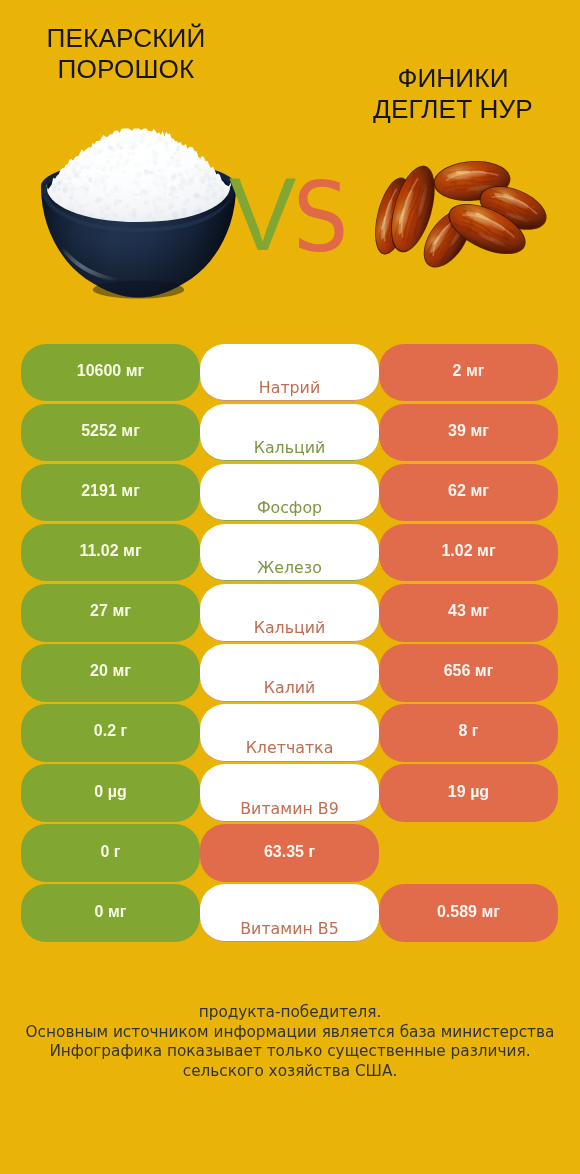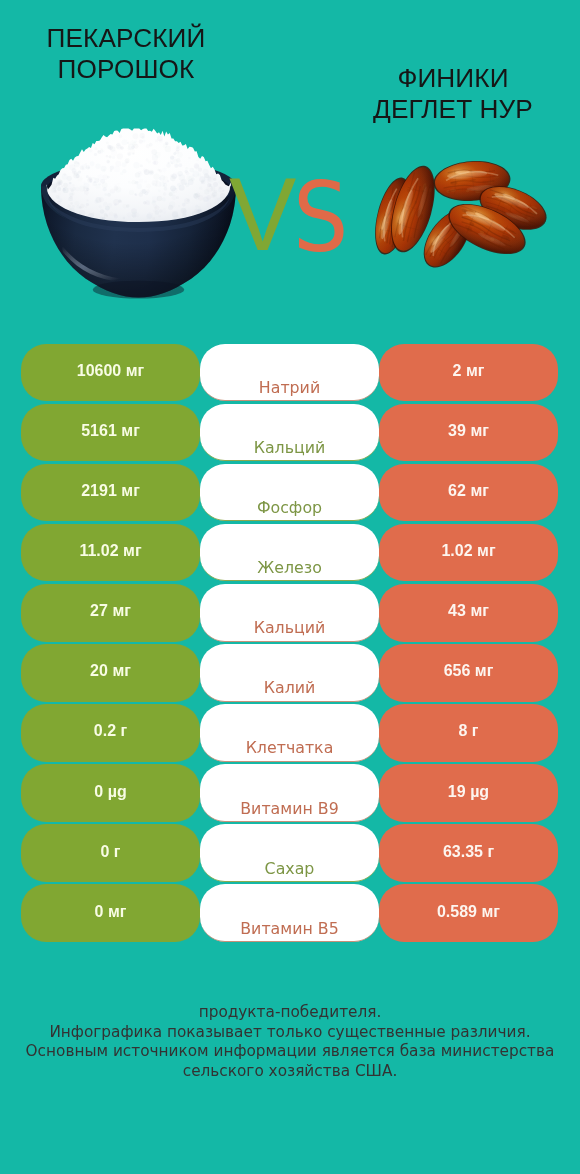--- a/index.html
+++ b/index.html
@@ -1,17 +1,17 @@
 <!DOCTYPE html>
 <html><head>
 <meta charset="utf-8">
 <style>
   html,body{margin:0;padding:0;background:#fff;}
   body{width:580px;height:1174px;font-family:"Liberation Sans",sans-serif;}
-  .page{position:relative;width:580px;height:1174px;overflow:hidden;background:#14b8a6;}
+  .page{position:relative;width:580px;height:1174px;overflow:hidden;background:#eab308;}
 
   .title{position:absolute;text-align:center;color:#161616;font-family:"Liberation Sans",sans-serif;
          font-size:26.2px;line-height:31.2px;font-weight:400;letter-spacing:0.1px;}
   #title-left{left:0;top:23px;width:252px;}
   #title-right{left:327px;top:23px;width:252px;margin-top:40px;}
 
   #hero-left{position:absolute;left:39px;top:123px;width:199px;height:186px;}
   #hero-right{position:absolute;left:373px;top:152px;width:178px;height:118px;}
   #vs{position:absolute;left:229px;top:163px;width:130px;height:100px;}
 
@@ -768,21 +768,21 @@
         <div class="cell mid w-right">
           <span class="lbl">Натрий</span>
         </div>
         <div class="cell right">
           <span class="val">2</span>
           <span class="unit">мг</span>
         </div>
       </div>
       <div class="row">
         <div class="cell left">
-          <span class="val">5161</span>
+          <span class="val">5252</span>
           <span class="unit">мг</span>
         </div>
         <div class="cell mid w-left">
           <span class="lbl">Кальций</span>
         </div>
         <div class="cell right">
           <span class="val">39</span>
           <span class="unit">мг</span>
         </div>
       </div>
@@ -861,23 +861,20 @@
         </div>
         <div class="cell right">
           <span class="val">19</span>
           <span class="unit">µg</span>
         </div>
       </div>
       <div class="row">
         <div class="cell left">
           <span class="val">0</span>
           <span class="unit">г</span>
-        </div>
-        <div class="cell mid w-left">
-          <span class="lbl">Сахар</span>
         </div>
         <div class="cell right">
           <span class="val">63.35</span>
           <span class="unit">г</span>
         </div>
       </div>
       <div class="row">
         <div class="cell left">
           <span class="val">0</span>
           <span class="unit">мг</span>
@@ -886,17 +883,17 @@
           <span class="lbl">Витамин B5</span>
         </div>
         <div class="cell right">
           <span class="val">0.589</span>
           <span class="unit">мг</span>
         </div>
       </div>
     </div>
   <div class="footer" id="footer">
       <div>продукта-победителя.</div>
+      <div>Основным источником информации является база министерства</div>
       <div>Инфографика показывает только существенные различия.</div>
-      <div>Основным источником информации является база министерства</div>
       <div>сельского хозяйства США.</div>
     </div>
 </div>
 
 </body></html>

